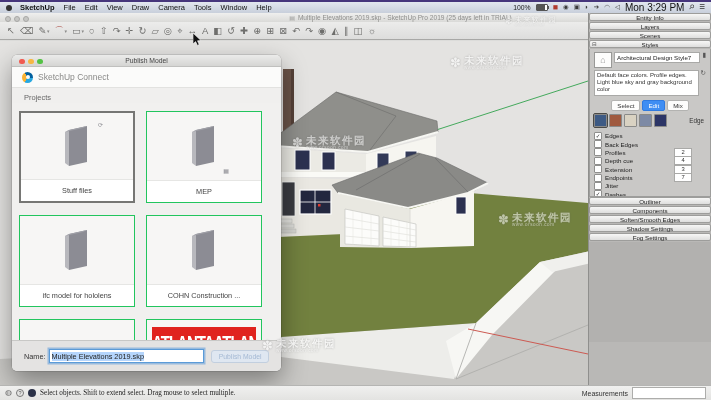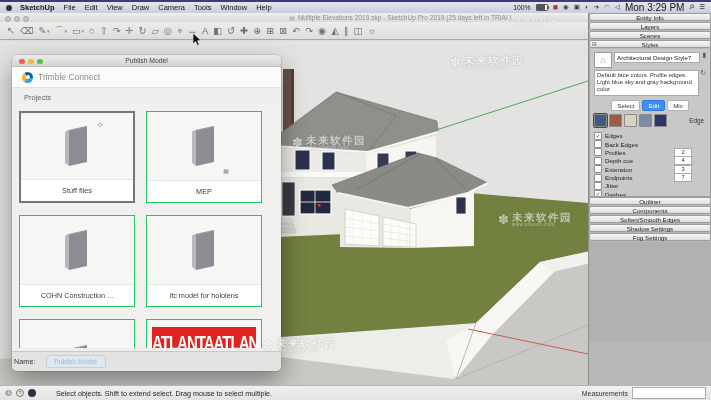--- a/index.html
+++ b/index.html
@@ -110,39 +110,39 @@
   .tile-badge{position:absolute;font-size:6px;color:#8a8a90;}
   .tile-badge.tr{right:30px;top:8px;}
   .tile-badge.br{right:32px;bottom:6px;}
   .tile-label{height:21px;background:#fff;border-top:1px solid #e6e6e4;display:flex;flex:none;
               align-items:center;justify-content:center;font-size:7.3px;color:#444;
               white-space:nowrap;overflow:hidden;}
   .atlanta{position:absolute;left:5px;right:5px;top:7px;height:40px;background:#e0231f;
            overflow:hidden;display:flex;align-items:flex-start;white-space:nowrap;}
   .atlanta span{font-size:15px;font-weight:900;color:#fff;letter-spacing:-1px;
                 transform:scaleY(1.35);transform-origin:top;line-height:1.6;}
-  .dlg-footer{position:absolute;left:0;bottom:0;width:100%;height:20px;box-sizing:border-box;
+  .dlg-footer{position:absolute;left:0;bottom:0;width:100%;height:31px;box-sizing:border-box;
               background:#e4e3e2;border-top:1px solid #c8c8c6;border-radius:0 0 5px 5px;
-              display:flex;align-items:center;padding:0 2px;}
+              display:flex;align-items:center;padding:0 12px;}
   .name-label{font-size:7.3px;color:#333;margin-right:3px;}
   .name-input{width:158px;height:12px;background:#fff;border:1px solid #5b9bd8;
               box-shadow:0 0 0 1.5px rgba(91,155,216,.55);display:flex;align-items:center;
               padding-left:2px;font-size:7.3px;color:#222;overflow:hidden;}
   .name-input .sel{background:#b5d5fc;white-space:nowrap;}
   .publish-btn{margin-left:7px;width:60px;height:13px;background:#dfe7f1;border:1px solid #c2cfdf;
                border-radius:3px;color:#a4b9d4;font-size:6.8px;font-family:inherit;padding:0;}
   
   .statusbar{position:absolute;left:0;top:372px;width:711px;height:15px;box-sizing:border-box;
              background:linear-gradient(#f0f0ef,#e3e3e1);border-top:1px solid #b5b5b3;
              display:flex;align-items:center;padding:0 5px;gap:4px;z-index:20;}
   .sb-ic{font-size:8px;color:#666;line-height:1;}
   .sb-circle{width:8px;height:8px;border:1px solid #777;border-radius:50%;font-size:5.5px;
              display:flex;align-items:center;justify-content:center;color:#555;box-sizing:border-box;}
   .sb-avatar{width:8px;height:8px;border-radius:50%;background:#2b3147;}
-  .sb-msg{font-size:7.2px;color:#222;margin-left:16px;}
+  .sb-msg{font-size:7.2px;color:#222;margin-left:0;font-family:Liberation Serif, serif;}
   .sb-meas-label{margin-left:auto;font-size:7px;color:#333;}
   .sb-meas-input{width:72px;height:10px;background:#fff;border:1px solid #adadab;}
 </style>
 </head>
 <body>
 
 <div class="screen">
   <div class="top-strip"></div>
 
   <div class="menubar">
@@ -406,21 +406,21 @@
 
     <div class="dialog">
       <div class="dlg-titlebar">
         <span class="tl red"></span>
         <span class="tl yellow"></span>
         <span class="tl green"></span>
         <span>Publish Model</span>
       </div>
       <div class="dlg-header">
         <span class="trimble-logo"></span>
-        <span class="brand">Trimble Connect</span>
+        <span class="brand">SketchUp Connect</span>
       </div>
       <div class="dlg-projects-label">Projects</div>
       <div class="dlg-content">
         <div class="tile selected">
           <div class="tile-icon-area">
             <svg width="42" height="46" viewBox="0 0 42 46">
               <polygon points="9,9 13,7 13,43 9,40" fill="#b8b8bd"></polygon>
               <polygon points="13,7 31,3 31,39 13,43" fill="#8c8c94"></polygon>
               <polygon points="9,9 27,5 31,3 13,7" fill="#a0a0a8"></polygon>
             </svg>
@@ -440,50 +440,53 @@
           <div class="tile-label">MEP</div>
         </div>
         <div class="tile">
           <div class="tile-icon-area">
             <svg width="42" height="46" viewBox="0 0 42 46">
               <polygon points="9,9 13,7 13,43 9,40" fill="#b8b8bd"></polygon>
               <polygon points="13,7 31,3 31,39 13,43" fill="#8c8c94"></polygon>
               <polygon points="9,9 27,5 31,3 13,7" fill="#a0a0a8"></polygon>
             </svg>
           </div>
-          <div class="tile-label">COHN Construction ...</div>
+          <div class="tile-label">ifc model for hololens</div>
         </div>
         <div class="tile">
           <div class="tile-icon-area">
             <svg width="42" height="46" viewBox="0 0 42 46">
               <polygon points="9,9 13,7 13,43 9,40" fill="#b8b8bd"></polygon>
               <polygon points="13,7 31,3 31,39 13,43" fill="#8c8c94"></polygon>
               <polygon points="9,9 27,5 31,3 13,7" fill="#a0a0a8"></polygon>
             </svg>
           </div>
-          <div class="tile-label">ifc model for hololens</div>
+          <div class="tile-label">COHN Construction ...</div>
         </div>
         <div class="tile">
           <div class="tile-icon-area">
             <svg width="42" height="46" viewBox="0 0 42 46">
               <polygon points="9,9 13,7 13,43 9,40" fill="#b8b8bd"></polygon>
               <polygon points="13,7 31,3 31,39 13,43" fill="#8c8c94"></polygon>
               <polygon points="9,9 27,5 31,3 13,7" fill="#a0a0a8"></polygon>
             </svg>
           </div>
         </div>
         <div class="tile">
           <div class="atlanta">
             <span>ATLANTA</span>
               <span>ATLANTA</span>
           </div>
         </div>
       </div>
       <div class="dlg-footer">
         <span class="name-label">Name:</span>
+        <div class="name-input">
+          <span class="sel">Multiple Elevations 2019.skp</span>
+        </div>
         <button class="publish-btn" disabled="">Publish Model</button>
       </div>
     </div>
 
     <div class="statusbar">
       <span class="sb-ic">◍</span>
       <span class="sb-circle">?</span>
       <span class="sb-avatar"></span>
       <span class="sb-msg">Select objects. Shift to extend select. Drag mouse to select multiple.</span>
       <span class="sb-meas-label">Measurements</span>

